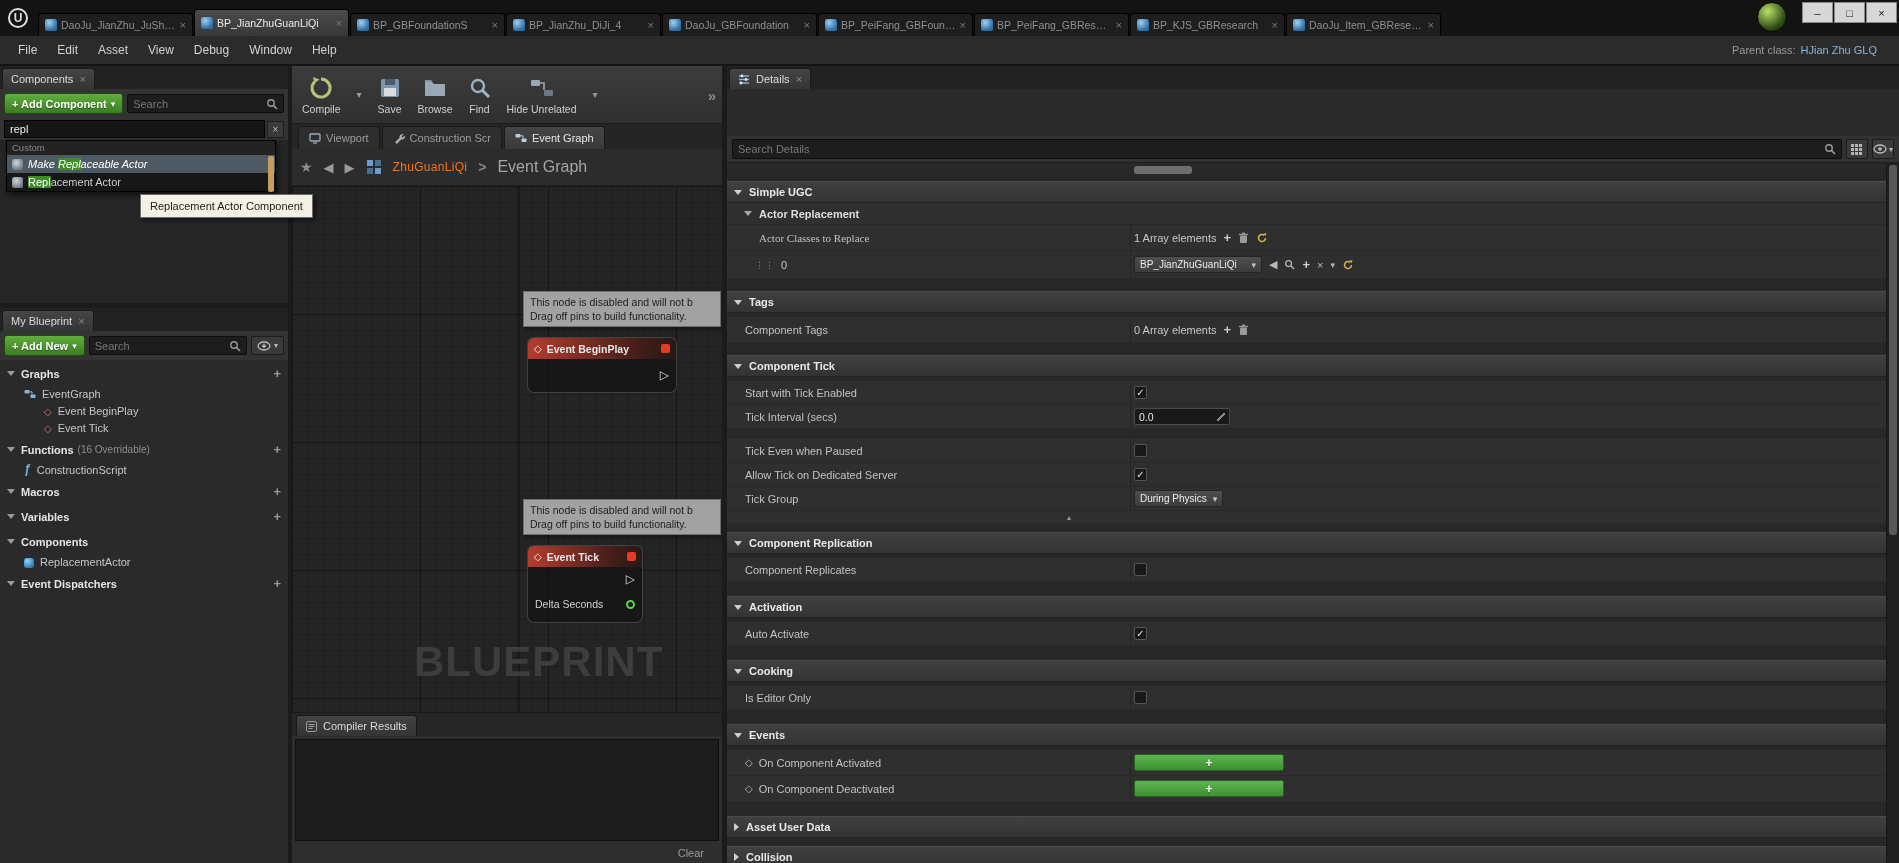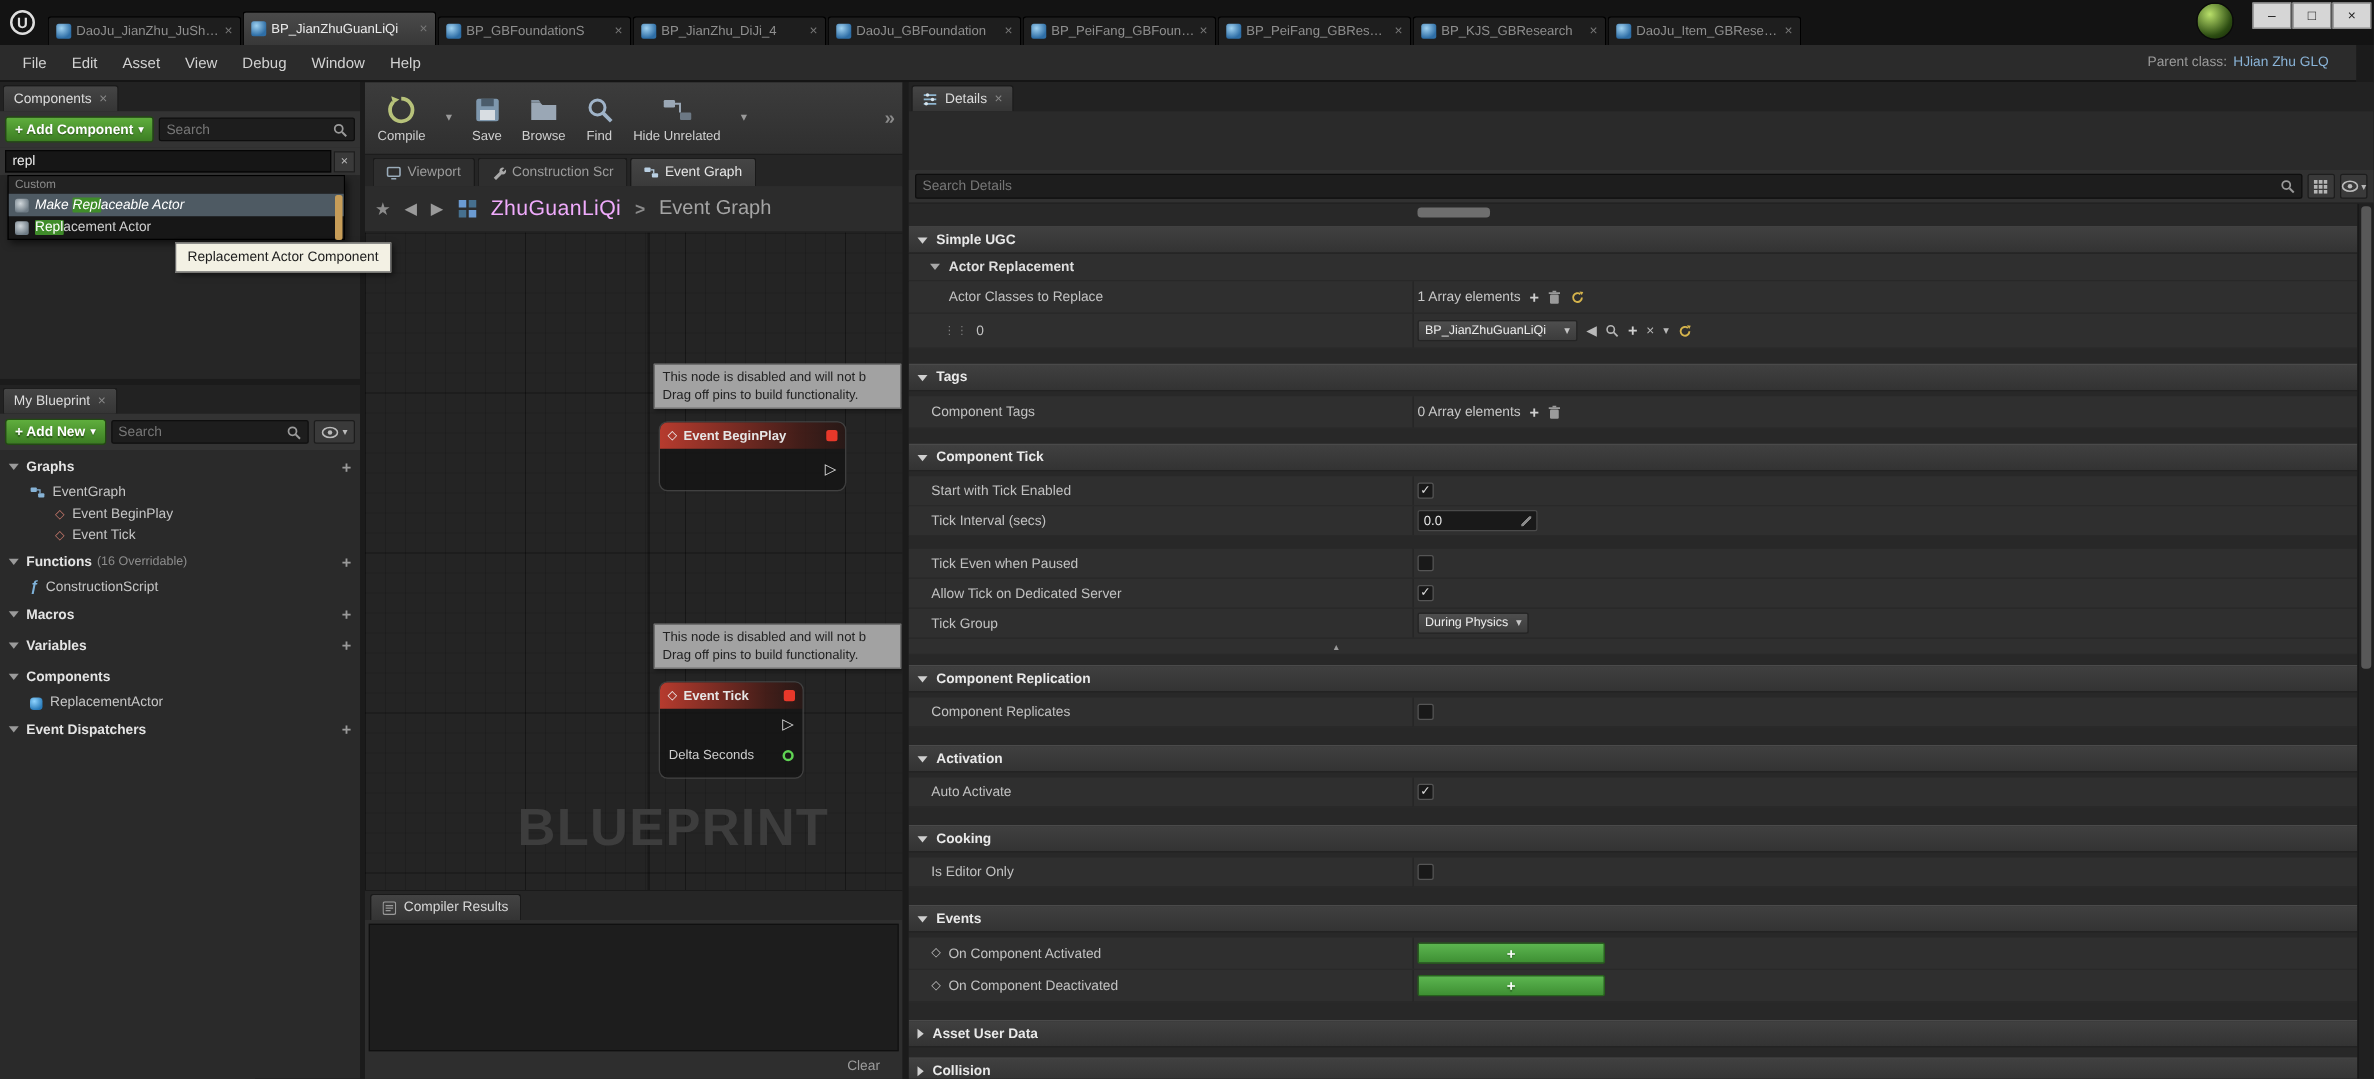--- a/index.html
+++ b/index.html
@@ -14,21 +14,21 @@
 .wtab{height:23px;width:155px;display:flex;align-items:center;gap:4px;padding:0 6px;background:#1e1e1e;border:1px solid #000;border-bottom:none;margin-right:1px;color:#8f8f8f;font-size:10.5px;border-radius:3px 3px 0 0;}
 .wtab.active{height:27px;background:linear-gradient(#4a4a4a,#383838);color:#ececec;}
 .bp-tab-icon{width:12px;height:12px;border-radius:2px;background:radial-gradient(circle at 35% 30%,#9fd1f0,#2e6ea6 70%);flex:none;}
 .wtab-label{flex:1;overflow:hidden;white-space:nowrap;text-overflow:ellipsis;}
 .wtab-close{color:#777;font-size:11px;flex:none;}
 .orb{position:absolute;right:112px;top:2px;width:30px;height:30px;border-radius:50%;background:radial-gradient(circle at 35% 30%,#b9e06a,#2c4c12 65%,#101d06);border:1px solid #0a0a0a;}
 .win-controls{position:absolute;right:2px;top:2px;display:flex;gap:1px;}
 .win-btn{width:31px;height:21px;background:#d6d6d6;color:#1a1a1a;display:flex;align-items:center;justify-content:center;font-size:11px;border:1px solid #8a8a8a;}
 
 
-.menubar{position:absolute;left:0;top:36px;right:14px;height:30px;background:#2b2b2b;border-bottom:2px solid #151515;display:flex;align-items:center;padding:0 8px;}
+.menubar{position:absolute;left:0;top:36px;right:0;height:30px;background:#2b2b2b;border-bottom:2px solid #151515;display:flex;align-items:center;padding:0 8px;}
 .menu-item{padding:0 10px;font-size:12px;color:#d2d2d2;}
 .parent-class{margin-left:auto;padding-right:14px;font-size:11px;color:#9a9a9a;display:flex;gap:5px;}
 .parent-class-value{color:#8ab4d8;}
 
 
 .left-col{position:absolute;left:0;top:66px;width:288px;bottom:0;display:flex;flex-direction:column;z-index:5;}
 .vsplit1{position:absolute;left:288px;top:66px;width:4px;bottom:0;background:#1b1b1b;}
 .center-col{position:absolute;left:292px;top:66px;width:430px;bottom:0;background:#2e2e2e;display:flex;flex-direction:column;}
 .vsplit2{position:absolute;left:722px;top:66px;width:5px;bottom:0;background:#1b1b1b;}
 .details-panel{position:absolute;left:727px;top:66px;right:0;bottom:0;background:#2a2a2a;display:flex;flex-direction:column;}
@@ -86,21 +86,21 @@
 
 
 .ed-tabs{height:25px;background:#252525;display:flex;align-items:flex-end;padding-left:6px;gap:2px;flex:none;}
 .etab{height:23px;display:flex;align-items:center;gap:5px;padding:0 10px;background:#2e2e2e;border:1px solid #191919;border-bottom:none;border-radius:3px 3px 0 0;color:#9c9c9c;font-size:11px;}
 .etab.active{background:linear-gradient(#454545,#3a3a3a);color:#e6e6e6;}
 
 
 .crumbbar{height:37px;background:#2c2c2c;border-bottom:1px solid #202020;display:flex;align-items:center;padding:0 8px;gap:11px;flex:none;}
 .crumb-star{color:#8c8c8c;font-size:14px;}
 .crumb-nav{color:#9a9a9a;font-size:13px;}
-.crumb-root{font-size:17px;color:#f0abfc;letter-spacing:.3px;}
+.crumb-root{font-size:12px;color:#f97316;letter-spacing:.3px;}
 .crumb-sep{font-size:14px;color:#8a8a8a;font-weight:bold;}
 .crumb-current{font-size:16px;color:#a5a5a5;}
 
 
 .graph{flex:1;position:relative;background-color:#242424;background-image:
 linear-gradient(rgba(0,0,0,.3) 1px,transparent 1px),
 linear-gradient(90deg,rgba(0,0,0,.3) 1px,transparent 1px),
 linear-gradient(rgba(0,0,0,.13) 1px,transparent 1px),
 linear-gradient(90deg,rgba(0,0,0,.13) 1px,transparent 1px);
 background-size:128px 128px,128px 128px,16px 16px,16px 16px;overflow:hidden;}
@@ -137,21 +137,21 @@
 .dp-thumb{position:absolute;left:2px;right:2px;top:2px;height:370px;background:#585858;border-radius:3px;}
 .frag-bar{position:absolute;left:407px;top:3px;width:58px;height:8px;background:#6e6e6e;border-radius:3px;}
 .sect-header{height:22px;display:flex;align-items:center;gap:7px;padding-left:7px;background:linear-gradient(#404040,#333);border-top:1px solid #4a4a4a;border-bottom:1px solid #222;color:#e9e9e9;font-weight:bold;font-size:11px;}
 .arr-down{width:0;height:0;border-left:4px solid transparent;border-right:4px solid transparent;border-top:5px solid #cfcfcf;flex:none;}
 .arr-right{width:0;height:0;border-top:4px solid transparent;border-bottom:4px solid transparent;border-left:5px solid #cfcfcf;flex:none;}
 .subcat{height:22px;display:flex;align-items:center;gap:7px;padding-left:17px;background:#2f2f2f;border-bottom:1px solid #282828;color:#dedede;font-weight:bold;}
 .subcat .arr-down{border-top-color:#a8a8a8;}
 .prow{display:flex;align-items:center;background:#2f2f2f;border-bottom:1px solid #292929;}
 .h24{height:24px;} .h26{height:26px;} .h28{height:28px;}
 .pname{width:404px;flex:none;display:flex;align-items:center;gap:6px;padding-left:18px;color:#c2c2c2;border-right:1px solid #252525;align-self:stretch;}
-.pname.ind2{padding-left:32px;}
+.pname.ind2{padding-left:32px;font-family:Liberation Serif, serif;}
 .pname.ind3{padding-left:28px;}
 .pval{flex:1;display:flex;align-items:center;gap:7px;padding-left:3px;min-width:0;text-align:right;}
 .checkbox{width:13px;height:13px;background:#191919;border:1px solid #555;border-radius:2px;display:flex;align-items:center;justify-content:center;color:#e0e0e0;font-size:10px;}
 .textinput{width:96px;height:17px;background:#191919;border:1px solid #4a4a4a;border-radius:2px;color:#e6e6e6;display:flex;align-items:center;padding:0 4px;justify-content:space-between;font-size:10.5px;}
 .slash-icon{width:8px;height:8px;background:linear-gradient(135deg,transparent 42%,#8a8a8a 42%,#8a8a8a 58%,transparent 58%);}
 .combo{min-width:88px;height:17px;background:linear-gradient(#4e4e4e,#3c3c3c);border:1px solid #242424;border-radius:2px;color:#ececec;display:flex;align-items:center;justify-content:space-between;gap:6px;padding:0 5px;font-size:10px;}
 .combo .caret{color:#c5c5c5;font-size:9px;}
 .objcombo{width:128px;min-width:128px;overflow:hidden;white-space:nowrap;}
 .mini{color:#b9b9b9;font-size:11px;display:flex;align-items:center;}
 .plus-ic{color:#cfcfcf;font-weight:bold;font-size:13px;line-height:1;}

